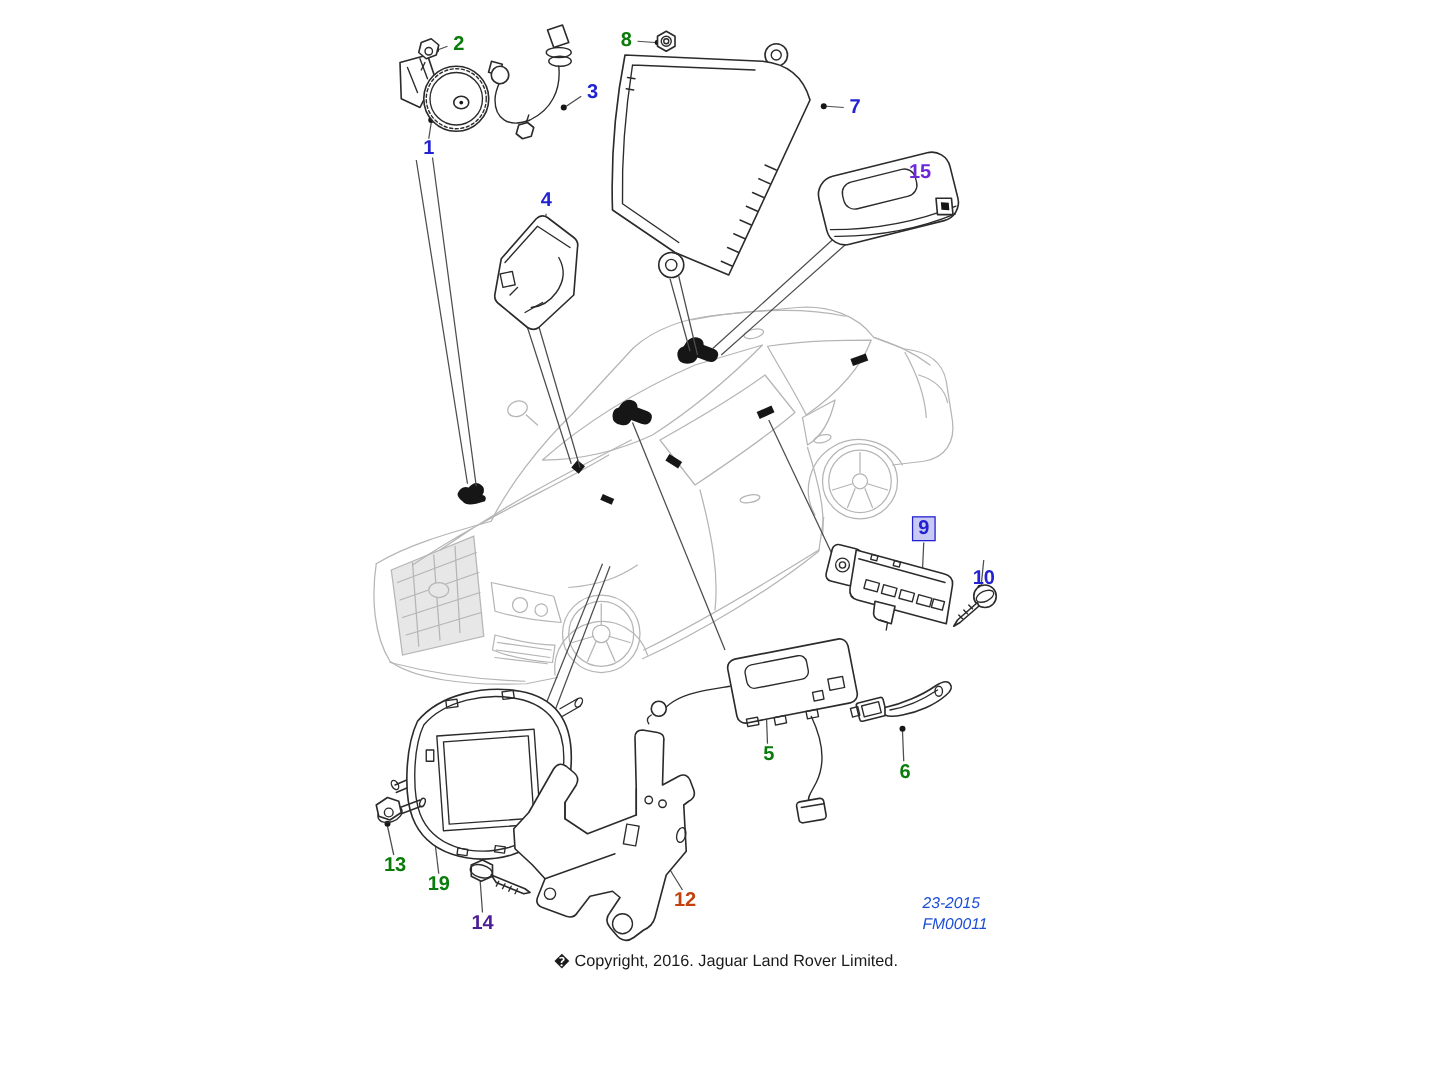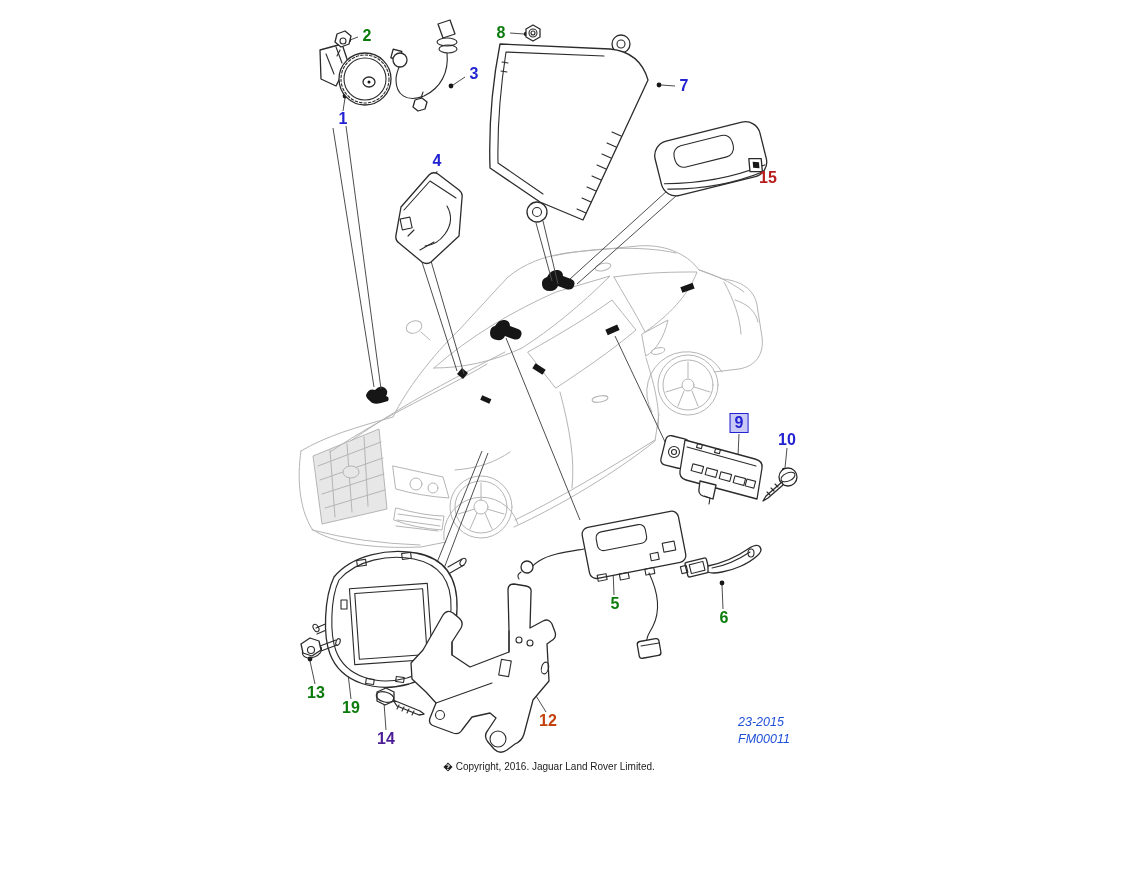--- a/index.html
+++ b/index.html
@@ -12,21 +12,21 @@
   .pf {fill:#161616;stroke:none;}
   .car{stroke:var(--car,#b5b5b5);fill:none;stroke-width:1;stroke-linejoin:round;stroke-linecap:round;}
   .carF{stroke:var(--car,#b5b5b5);fill:#e7e7e7;stroke-width:1;}
   .ld {stroke:#4d4d4d;fill:none;stroke-width:1;}
   .dot{fill:#161616;stroke:none;}
   
   .co{position:absolute;transform:translate(-50%,-50%);font-weight:bold;font-size:16px;
       line-height:1;letter-spacing:0;cursor:pointer;}
   .co.boxed{border:1.5px solid currentColor;background:var(--boxbg,#c9c9f5);padding:1px 4px;}
   .figcode{position:absolute;color:#1d4ed8;font-size:12.5px;line-height:16px;white-space:pre;font-style:italic;}
-  .copyright{position:absolute;color:#1a1a1a;font-size:10px;white-space:pre;}
+  .copyright{position:absolute;color:#1a1a1a;font-size:13px;white-space:pre;}
 </style>
 </head>
 <body>
 
 <div id="stage">
 
 <svg id="art" width="1148" height="870" viewBox="0 0 1148 870">
 
   <g>
     <path class="car" d="M301,451 C297,478 299,508 312,529 C331,543 372,549 421,547 L446,542"></path>
@@ -291,24 +291,24 @@
 
   <div class="co" style="left: 343px; top: 119px; color: rgb(34, 34, 210);">1</div>
   <div class="co" style="left: 367px; top: 36px; color: rgb(11, 123, 11);">2</div>
   <div class="co" style="left: 474px; top: 74px; color: rgb(34, 34, 210);">3</div>
   <div class="co" style="left: 437px; top: 161px; color: rgb(34, 34, 210);">4</div>
   <div class="co" style="left: 615px; top: 604px; color: rgb(11, 123, 11);">5</div>
   <div class="co" style="left: 724px; top: 618px; color: rgb(11, 123, 11);">6</div>
   <div class="co" style="left: 684px; top: 86px; color: rgb(34, 34, 210);">7</div>
   <div class="co" style="left: 501px; top: 33px; color: rgb(11, 123, 11);">8</div>
   <div class="co boxed" style="left: 739px; top: 423px; color: rgb(34, 34, 210);">9</div>
-  <div class="co" style="left: 787px; top: 440px; color: rgb(34, 34, 210);">10</div>
+  <div class="co" style="left: 787px; top: 463px; color: rgb(34, 34, 210);">10</div>
   <div class="co" style="left: 351px; top: 708px; color: rgb(11, 123, 11);">19</div>
   <div class="co" style="left: 548px; top: 721px; color: #c2410c;">12</div>
   <div class="co" style="left: 316px; top: 693px; color: rgb(11, 123, 11); text-align: center;">13</div>
   <div class="co" style="left: 386px; top: 739px; color: #4c1d95;">14</div>
-  <div class="co" style="left: 768px; top: 138px; color: #b91c1c; margin-top: 40px;">15</div>
+  <div class="co" style="left: 736px; top: 138px; color: #6d28d9;">15</div>
 
   <div class="figcode" style="left:738px;top:714px">23-2015</div>
   <div class="figcode" style="left:738px;top:731px">FM00011</div>
   <div class="copyright" style="left:443px;top:759px">� Copyright, 2016. Jaguar Land Rover Limited.</div>
 
 </div>
 
 </body></html>

